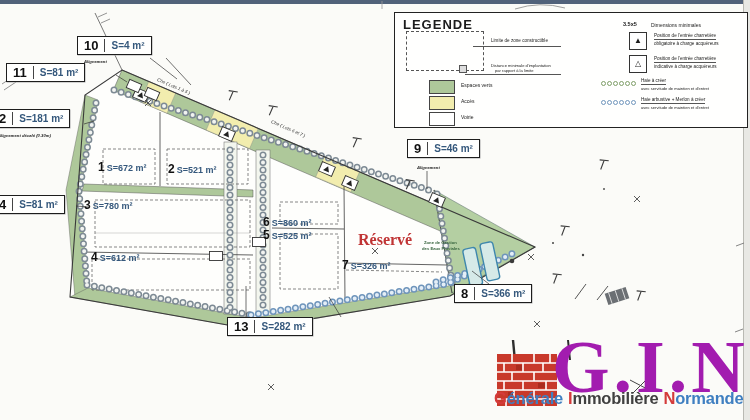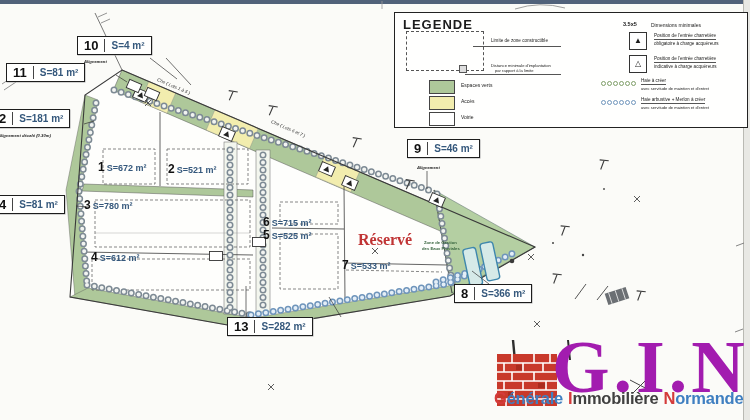--- a/index.html
+++ b/index.html
@@ -212,23 +212,23 @@
       <path d="M513,340 L516,372" stroke="#2e2e2e" stroke-width="2.4"></path>
       <path d="M568,340 L570,360" stroke="#2e2e2e" stroke-width="2"></path>
       <path d="M633,393 L648,378 M630,380 L651,391" stroke="#444" stroke-width="1"></path>
     </g>
   </svg>
 
   <div class="plabel" style="left:98px;top:158px"><b>1</b><span>S=672 m²</span></div>
   <div class="plabel" style="left:168px;top:160px"><b>2</b><span>S=521 m²</span></div>
   <div class="plabel" style="left:84px;top:196px"><b>3</b><span>S=780 m²</span></div>
   <div class="plabel" style="left:91px;top:248px"><b>4</b><span>S=612 m²</span></div>
-  <div class="plabel" style="left:263px;top:213px"><b>6</b><span>S=715 m²</span></div>
+  <div class="plabel" style="left:263px;top:213px"><b>6</b><span>S=860 m²</span></div>
   <div class="plabel" style="left:263px;top:226px"><b>5</b><span>S=525 m²</span></div>
-  <div class="plabel" style="left:342px;top:256px"><b>7</b><span>S=533 m²</span></div>
+  <div class="plabel" style="left:342px;top:256px"><b>7</b><span>S=326 m²</span></div>
 
   <div class="lbox" style="left:77px;top:36px">
       <b>10</b>
       <i class="sep"></i>
       <span>S=4 m²</span>
     </div>
   <div class="note" style="left:84px;top:60px">Alignement</div>
   <div class="lbox" style="left:6px;top:63px">
       <b>11</b>
       <i class="sep"></i>

